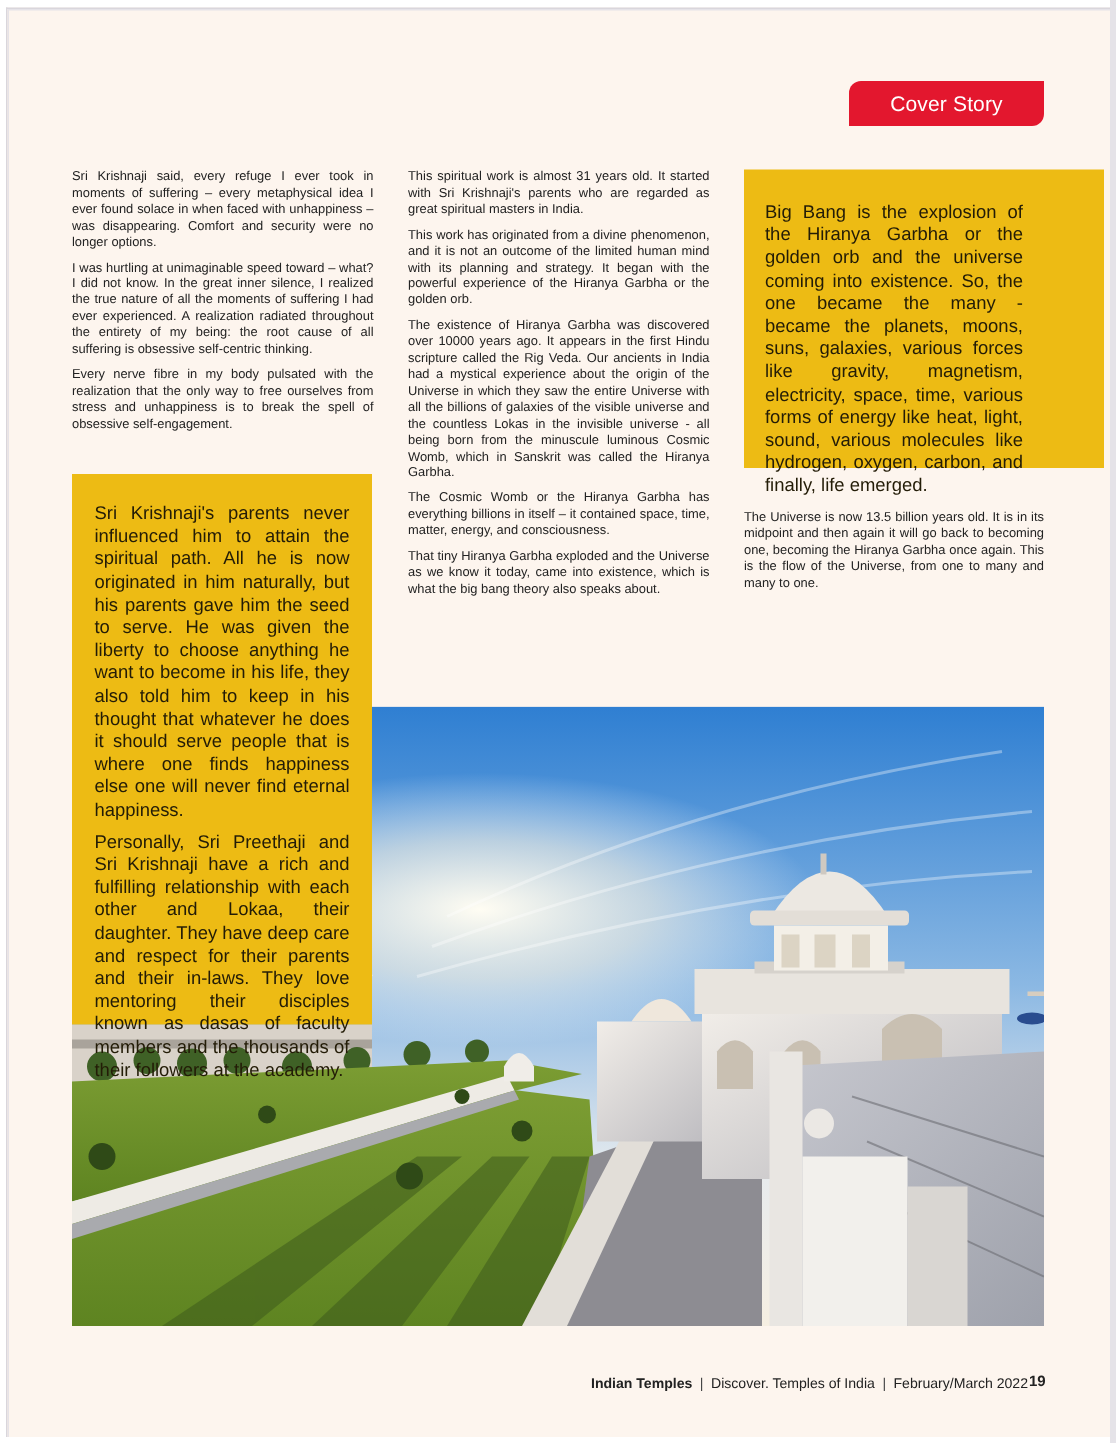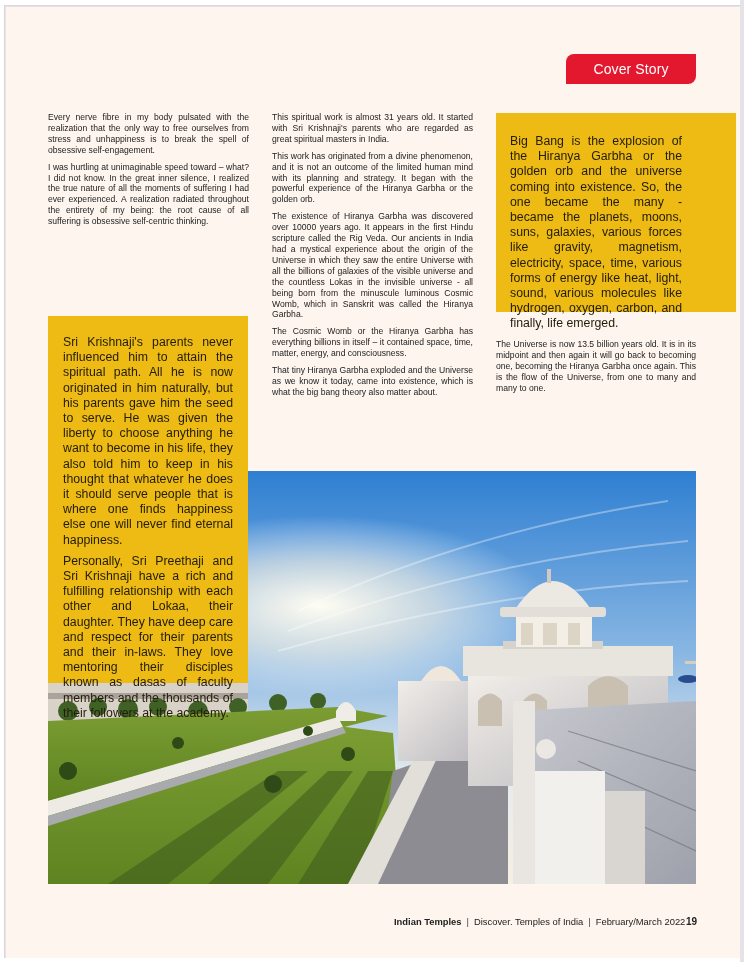--- a/index.html
+++ b/index.html
@@ -55,30 +55,31 @@
 </style>
 </head>
 <body>
 
 <div class="page"></div>
 <div class="scroll-edge"></div>
 
 <div class="tag">Cover Story</div>
 
 <div class="col c1">
+  <p>Sri Krishnaji said, every refuge I ever took in moments of suffering – every metaphysical idea I ever found solace in when faced with unhappiness – was disappearing. Comfort and security were no longer options.</p>
+  <p>I was hurtling at unimaginable speed toward – what? I did not know. In the great inner silence, I realized the true nature of all the moments of suffering I had ever experienced. A realization radiated throughout the entirety of my being: the root cause of all suffering is obsessive self-centric thinking.</p>
   <p>Every nerve fibre in my body pulsated with the realization that the only way to free ourselves from stress and unhappiness is to break the spell of obsessive self-engagement.</p>
-  <p>I was hurtling at unimaginable speed toward – what? I did not know. In the great inner silence, I realized the true nature of all the moments of suffering I had ever experienced. A realization radiated throughout the entirety of my being: the root cause of all suffering is obsessive self-centric thinking.</p>
 </div>
 
 <div class="col c2">
   <p>This spiritual work is almost 31 years old. It started with Sri Krishnaji's parents who are regarded as great spiritual masters in India.</p>
   <p>This work has originated from a divine phenomenon, and it is not an outcome of the limited human mind with its planning and strategy. It began with the powerful experience of the Hiranya Garbha or the golden orb.</p>
   <p>The existence of Hiranya Garbha was discovered over 10000 years ago. It appears in the first Hindu scripture called the Rig Veda. Our ancients in India had a mystical experience about the origin of the Universe in which they saw the entire Universe with all the billions of galaxies of the visible universe and the countless Lokas in the invisible universe - all being born from the minuscule luminous Cosmic Womb, which in Sanskrit was called the Hiranya Garbha.</p>
   <p> The Cosmic Womb or the Hiranya Garbha has everything billions in itself – it contained space, time, matter, energy, and consciousness.</p>
-  <p>That tiny Hiranya Garbha exploded and the Universe as we know it today, came into existence, which is what the big bang theory also matter about.</p>
+  <p>That tiny Hiranya Garbha exploded and the Universe as we know it today, came into existence, which is what the big bang theory also speaks about.</p>
 </div>
 
 <div class="quote q-right">
   <div class="inner">
     <p>Big Bang is the explosion of the Hiranya Garbha or the golden orb and the universe coming into existence. So, the one became the many - became the planets, moons, suns, galaxies, various forces like gravity, magnetism, electricity, space, time, various forms of energy like heat, light, sound, various molecules like hydrogen, oxygen, carbon, and finally, life emerged.</p>
   </div>
 </div>
 
 <div class="col c3">
   <p>The Universe is now 13.5 billion years old. It is in its midpoint and then again it will go back to becoming one, becoming the Hiranya Garbha once again. This is the flow of the Universe, from one to many and many to one.</p>

